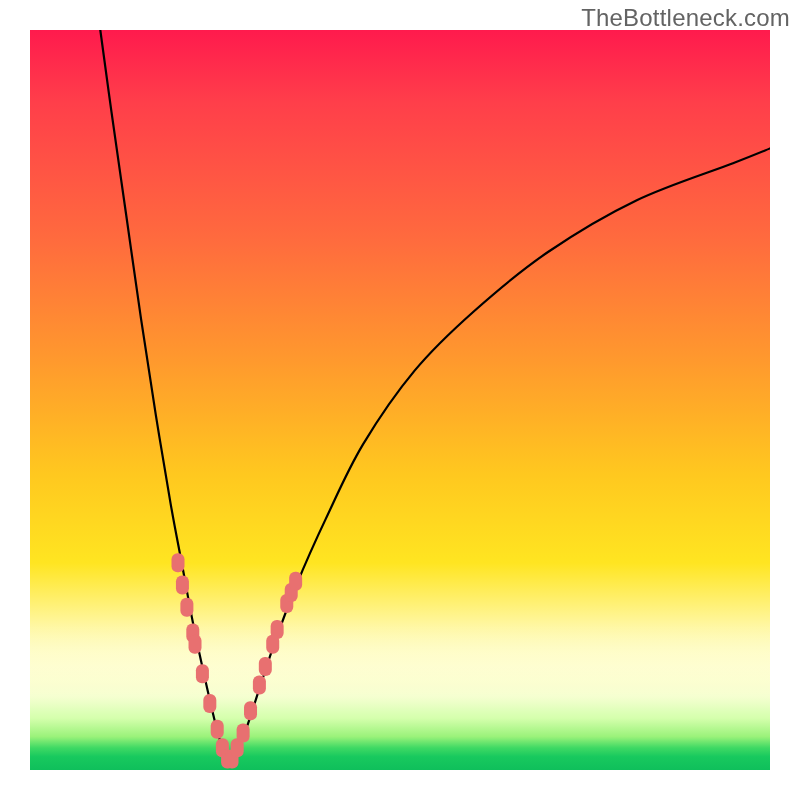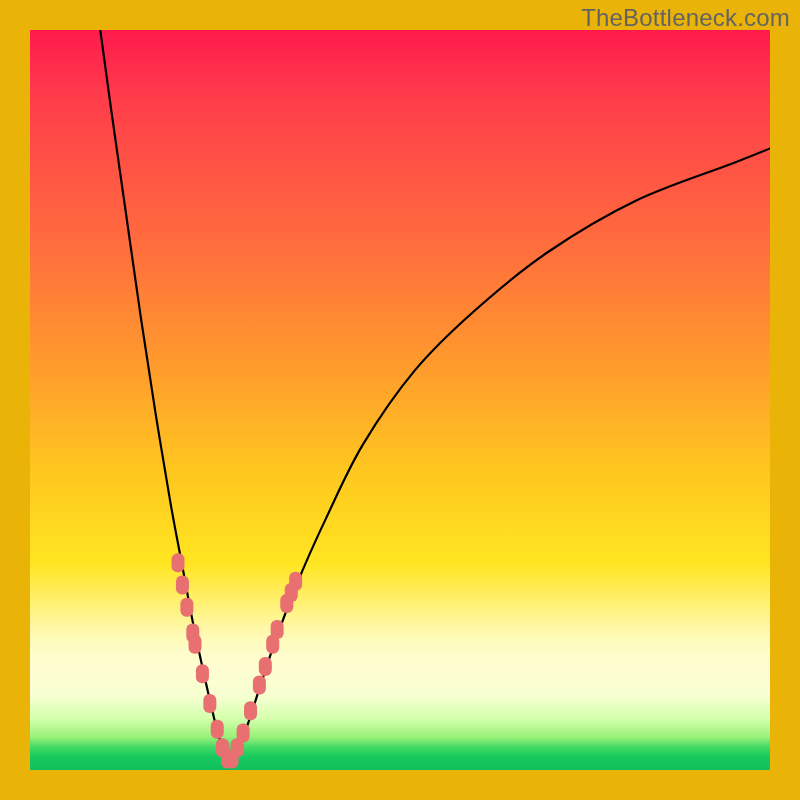--- a/index.html
+++ b/index.html
@@ -8,21 +8,21 @@
     width: 800px;
     height: 800px;
     overflow: hidden;
     background: #000;
     font-family: Arial, Helvetica, sans-serif;
   }
   .stage {
     position: relative;
     width: 800px;
     height: 800px;
-    background: #eab308;
+    background: #ffffff;
   }
   .plot-area {
     position: absolute;
     left: 30px;
     top: 30px;
     width: 740px;
     height: 740px;
     overflow: hidden;
   }
   .gradient {

